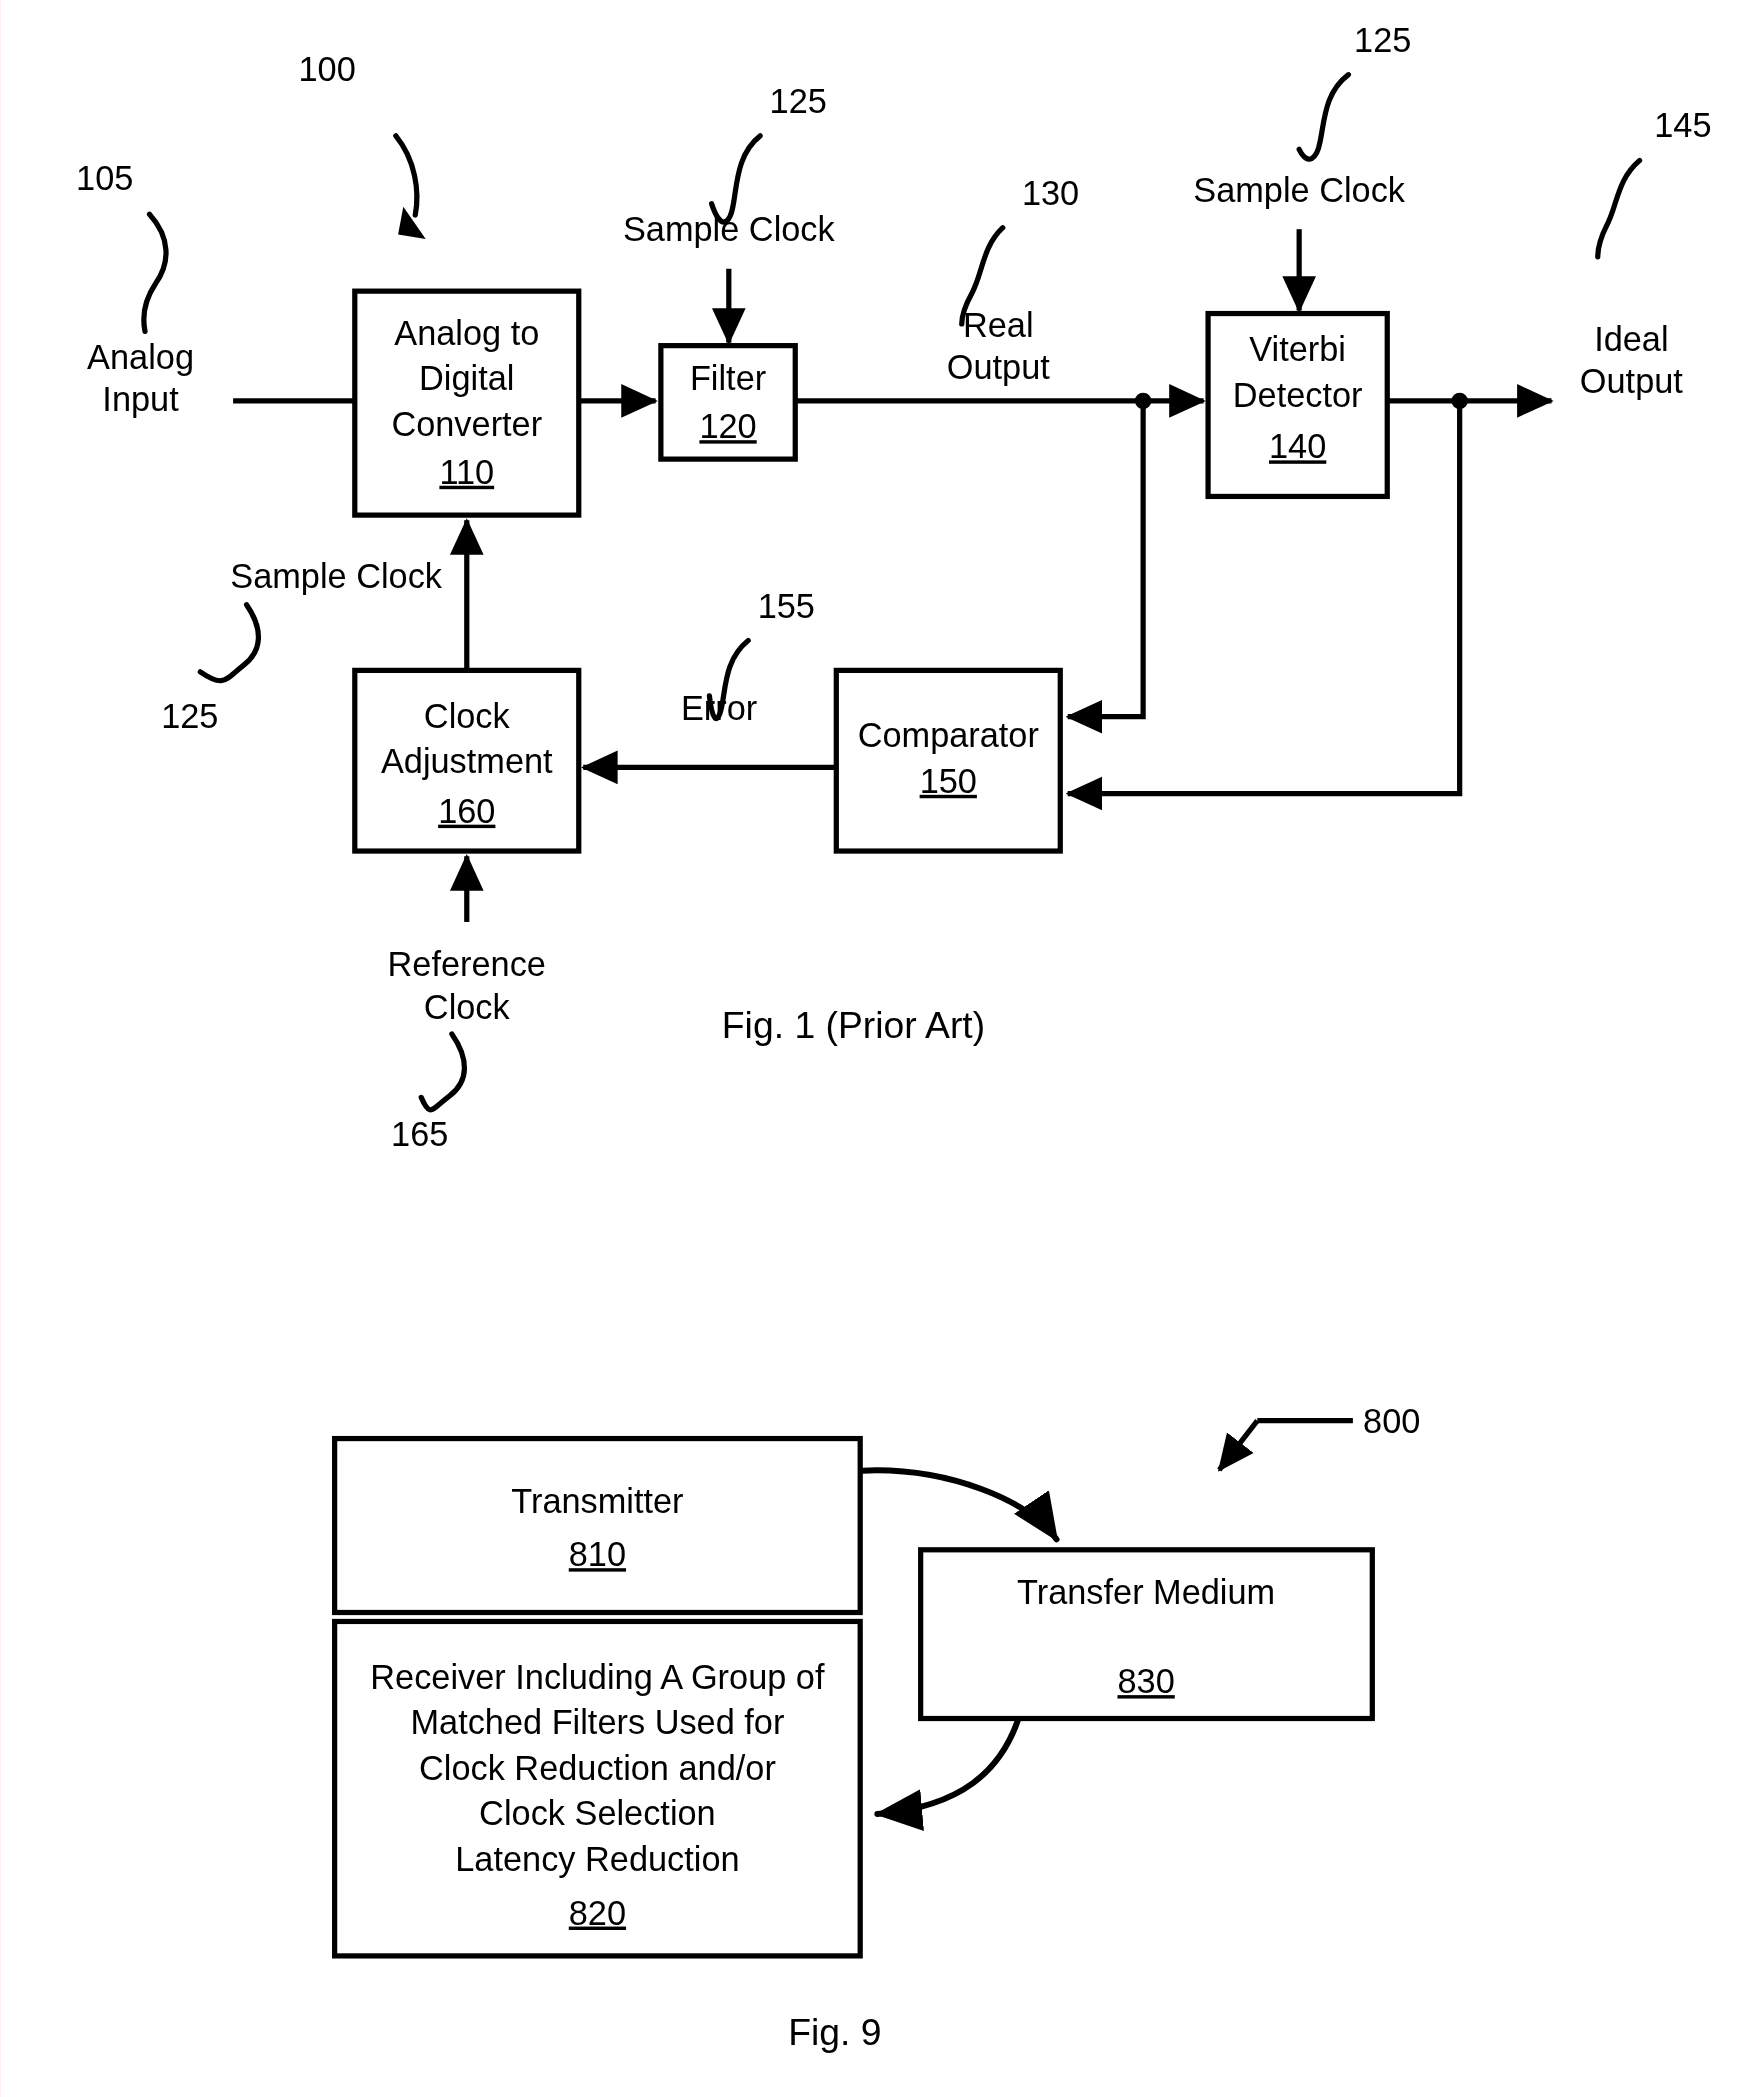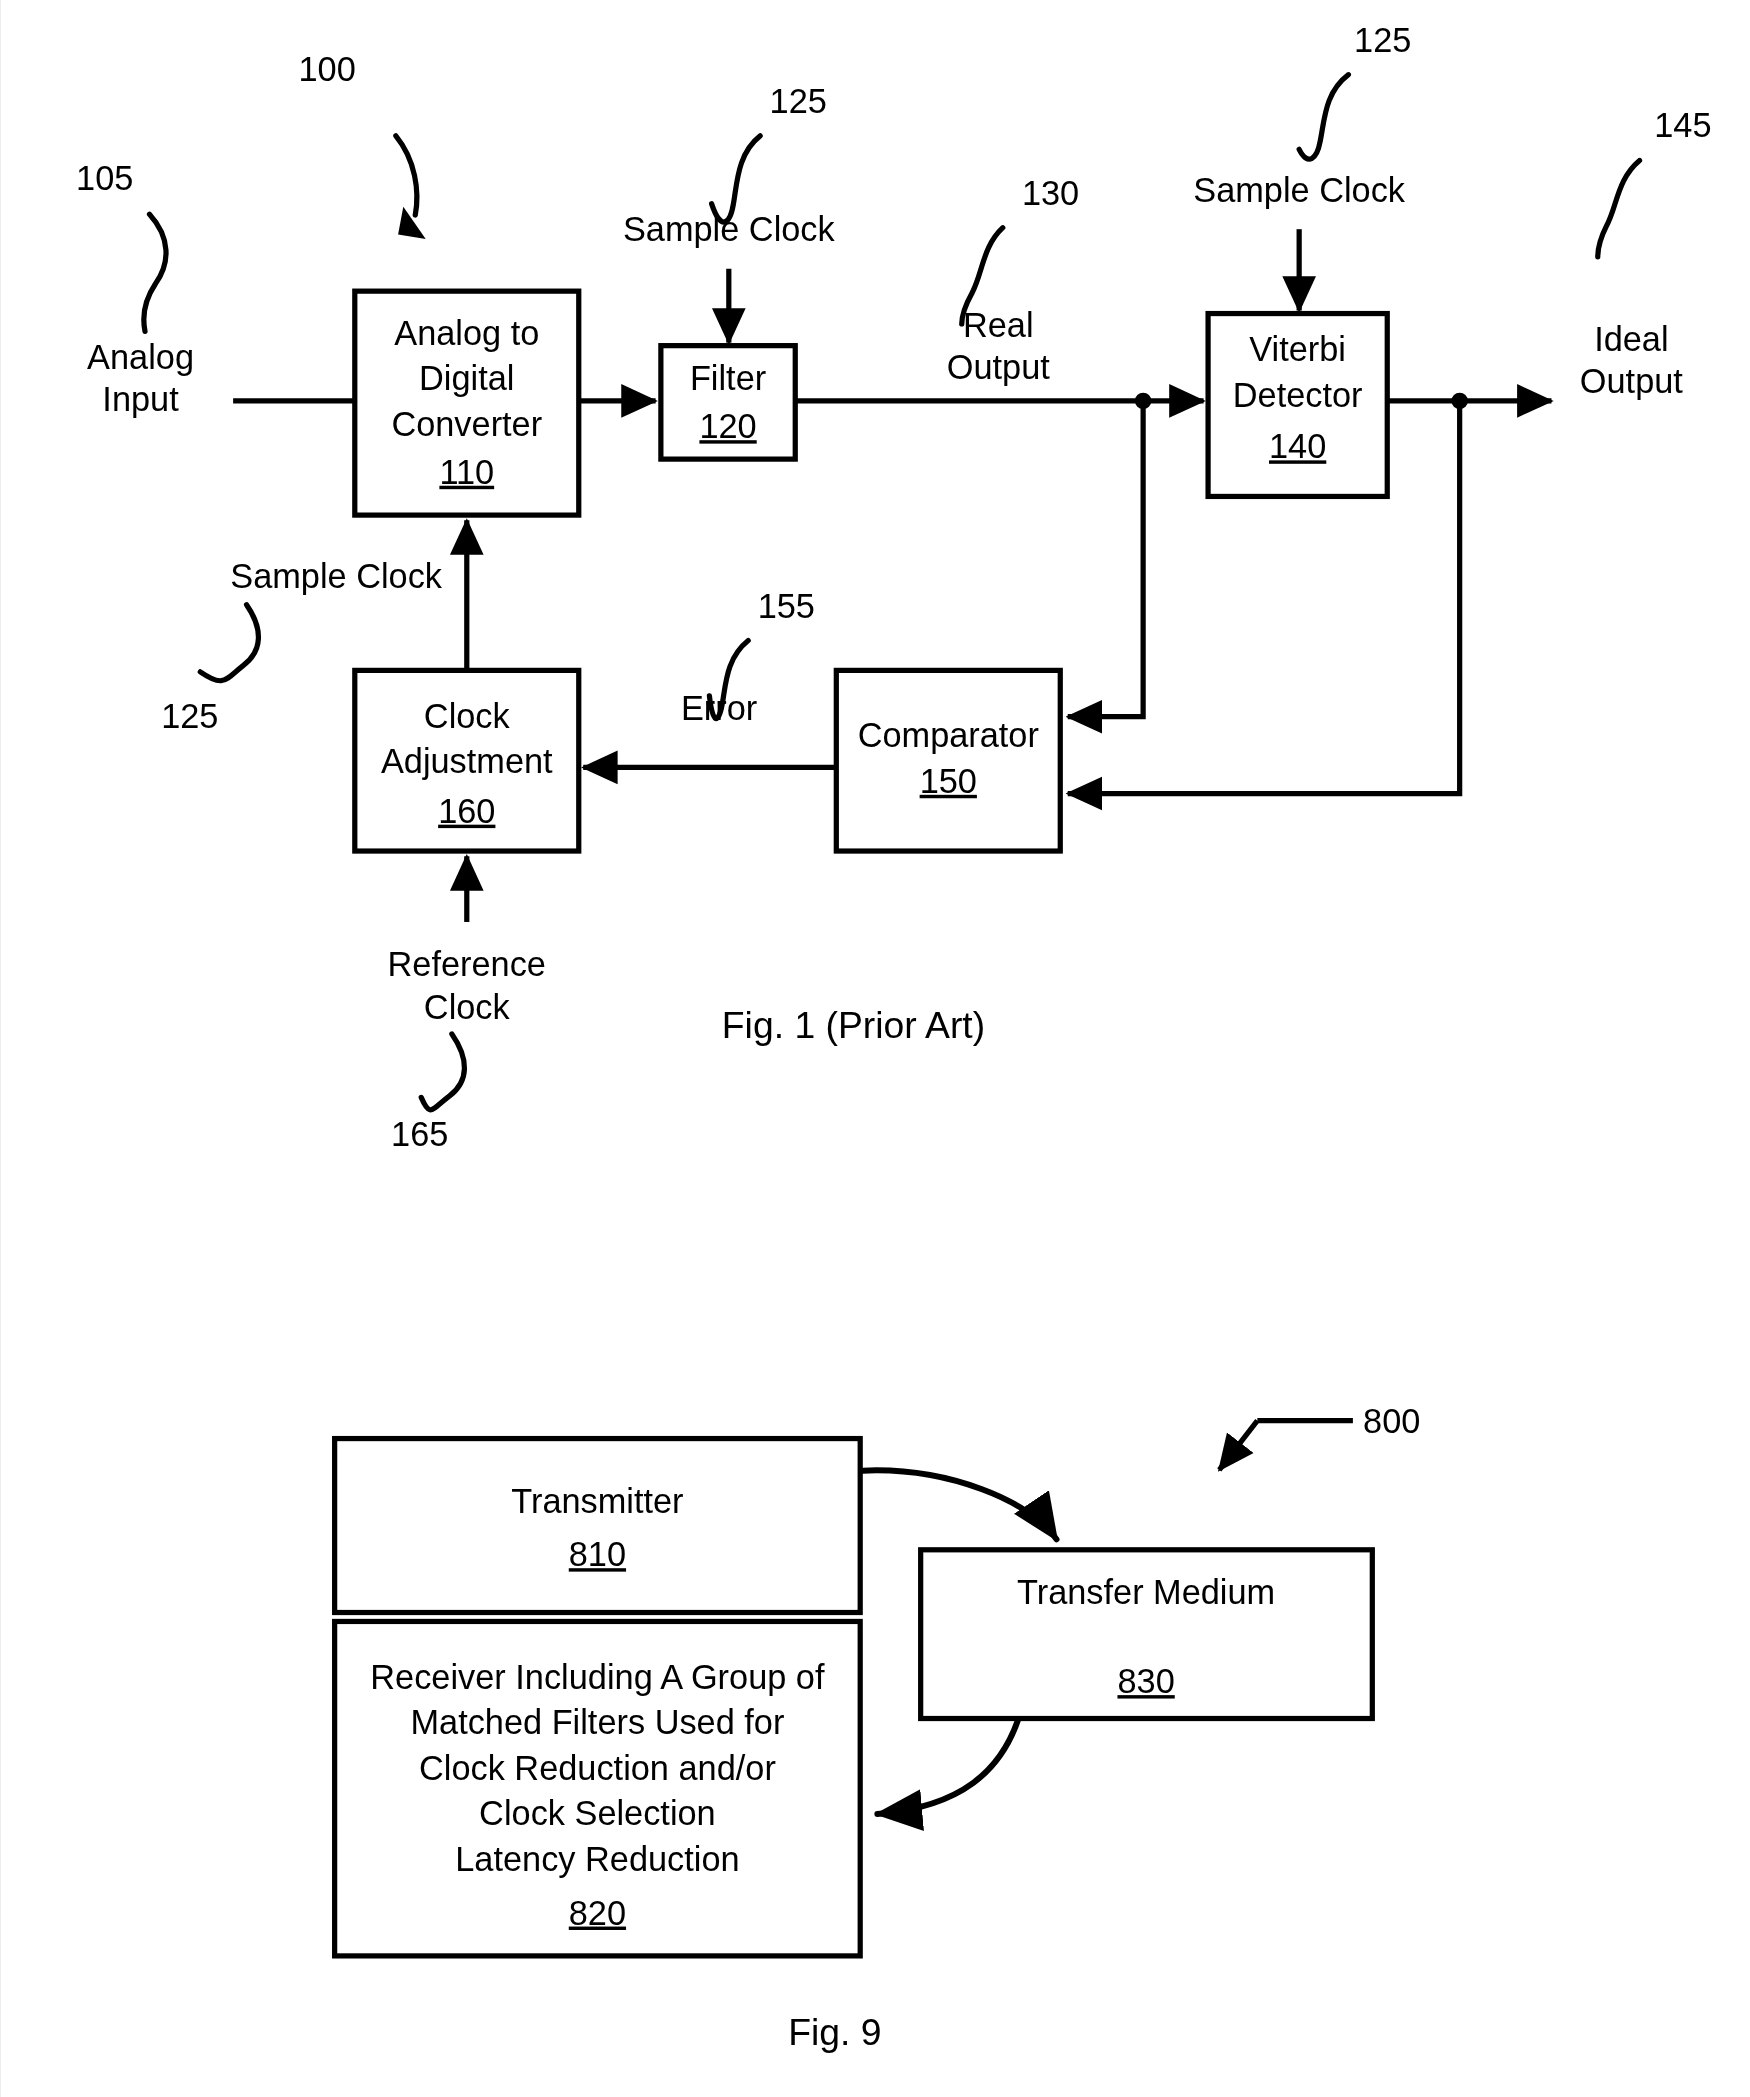--- a/index.html
+++ b/index.html
@@ -8,21 +8,21 @@
     background: #ffffff;
   }
   body {
     font-family: "Liberation Sans", sans-serif;
     color: #000000;
   }
   #page {
     position: relative;
     width: 1751px;
     height: 2097px;
-    background: #a3a3a3;
+    background: #f9a8d4;
     overflow: hidden;
   }
   #sheet {
     position: absolute;
     left: 0;
     top: 0;
     width: 1751px;
     height: 2097px;
   }
   .svgtext {

